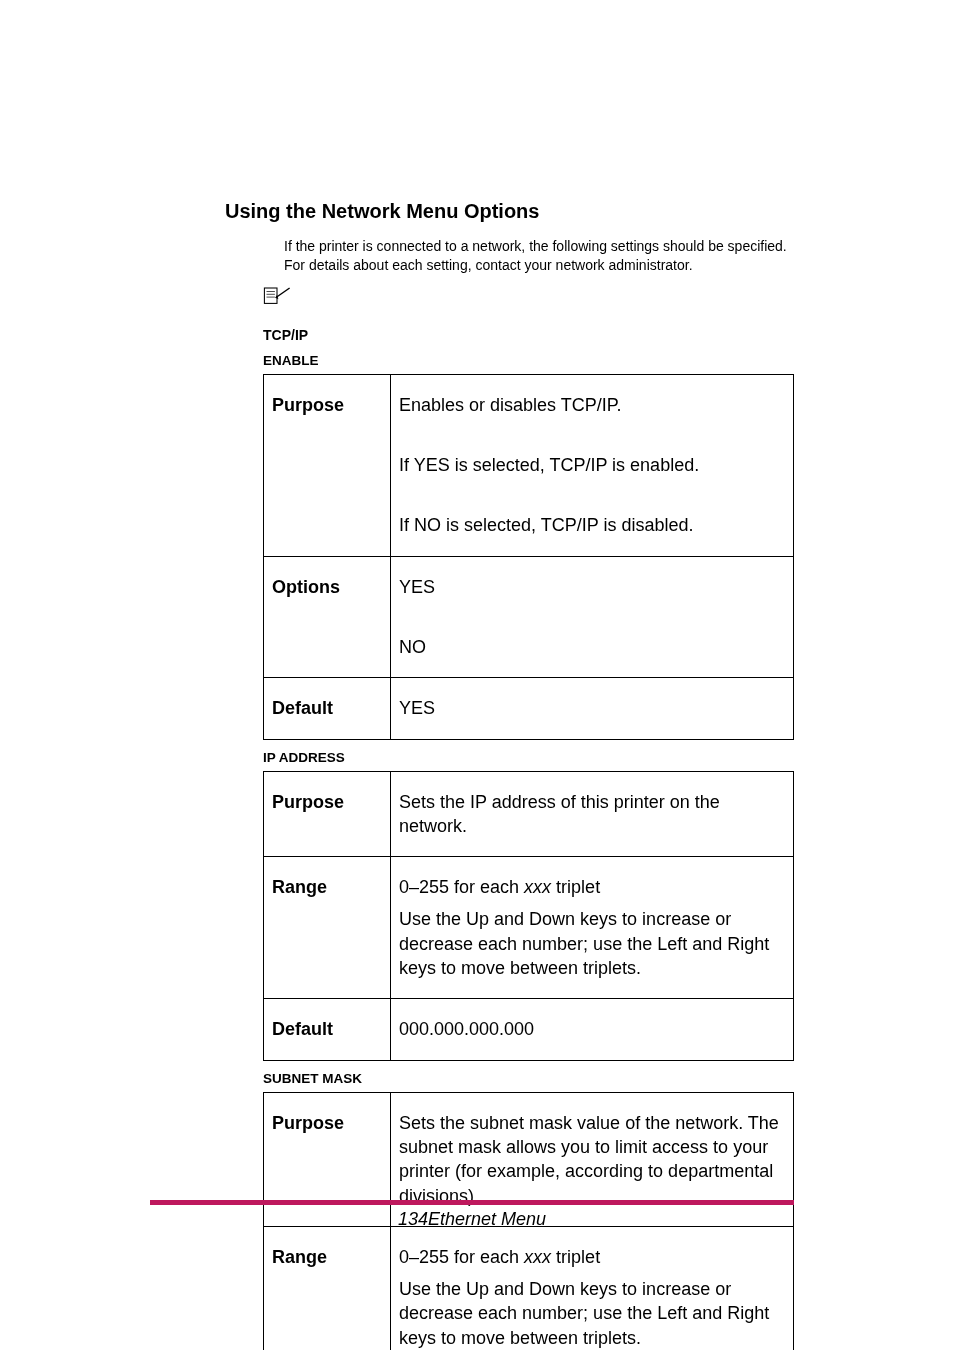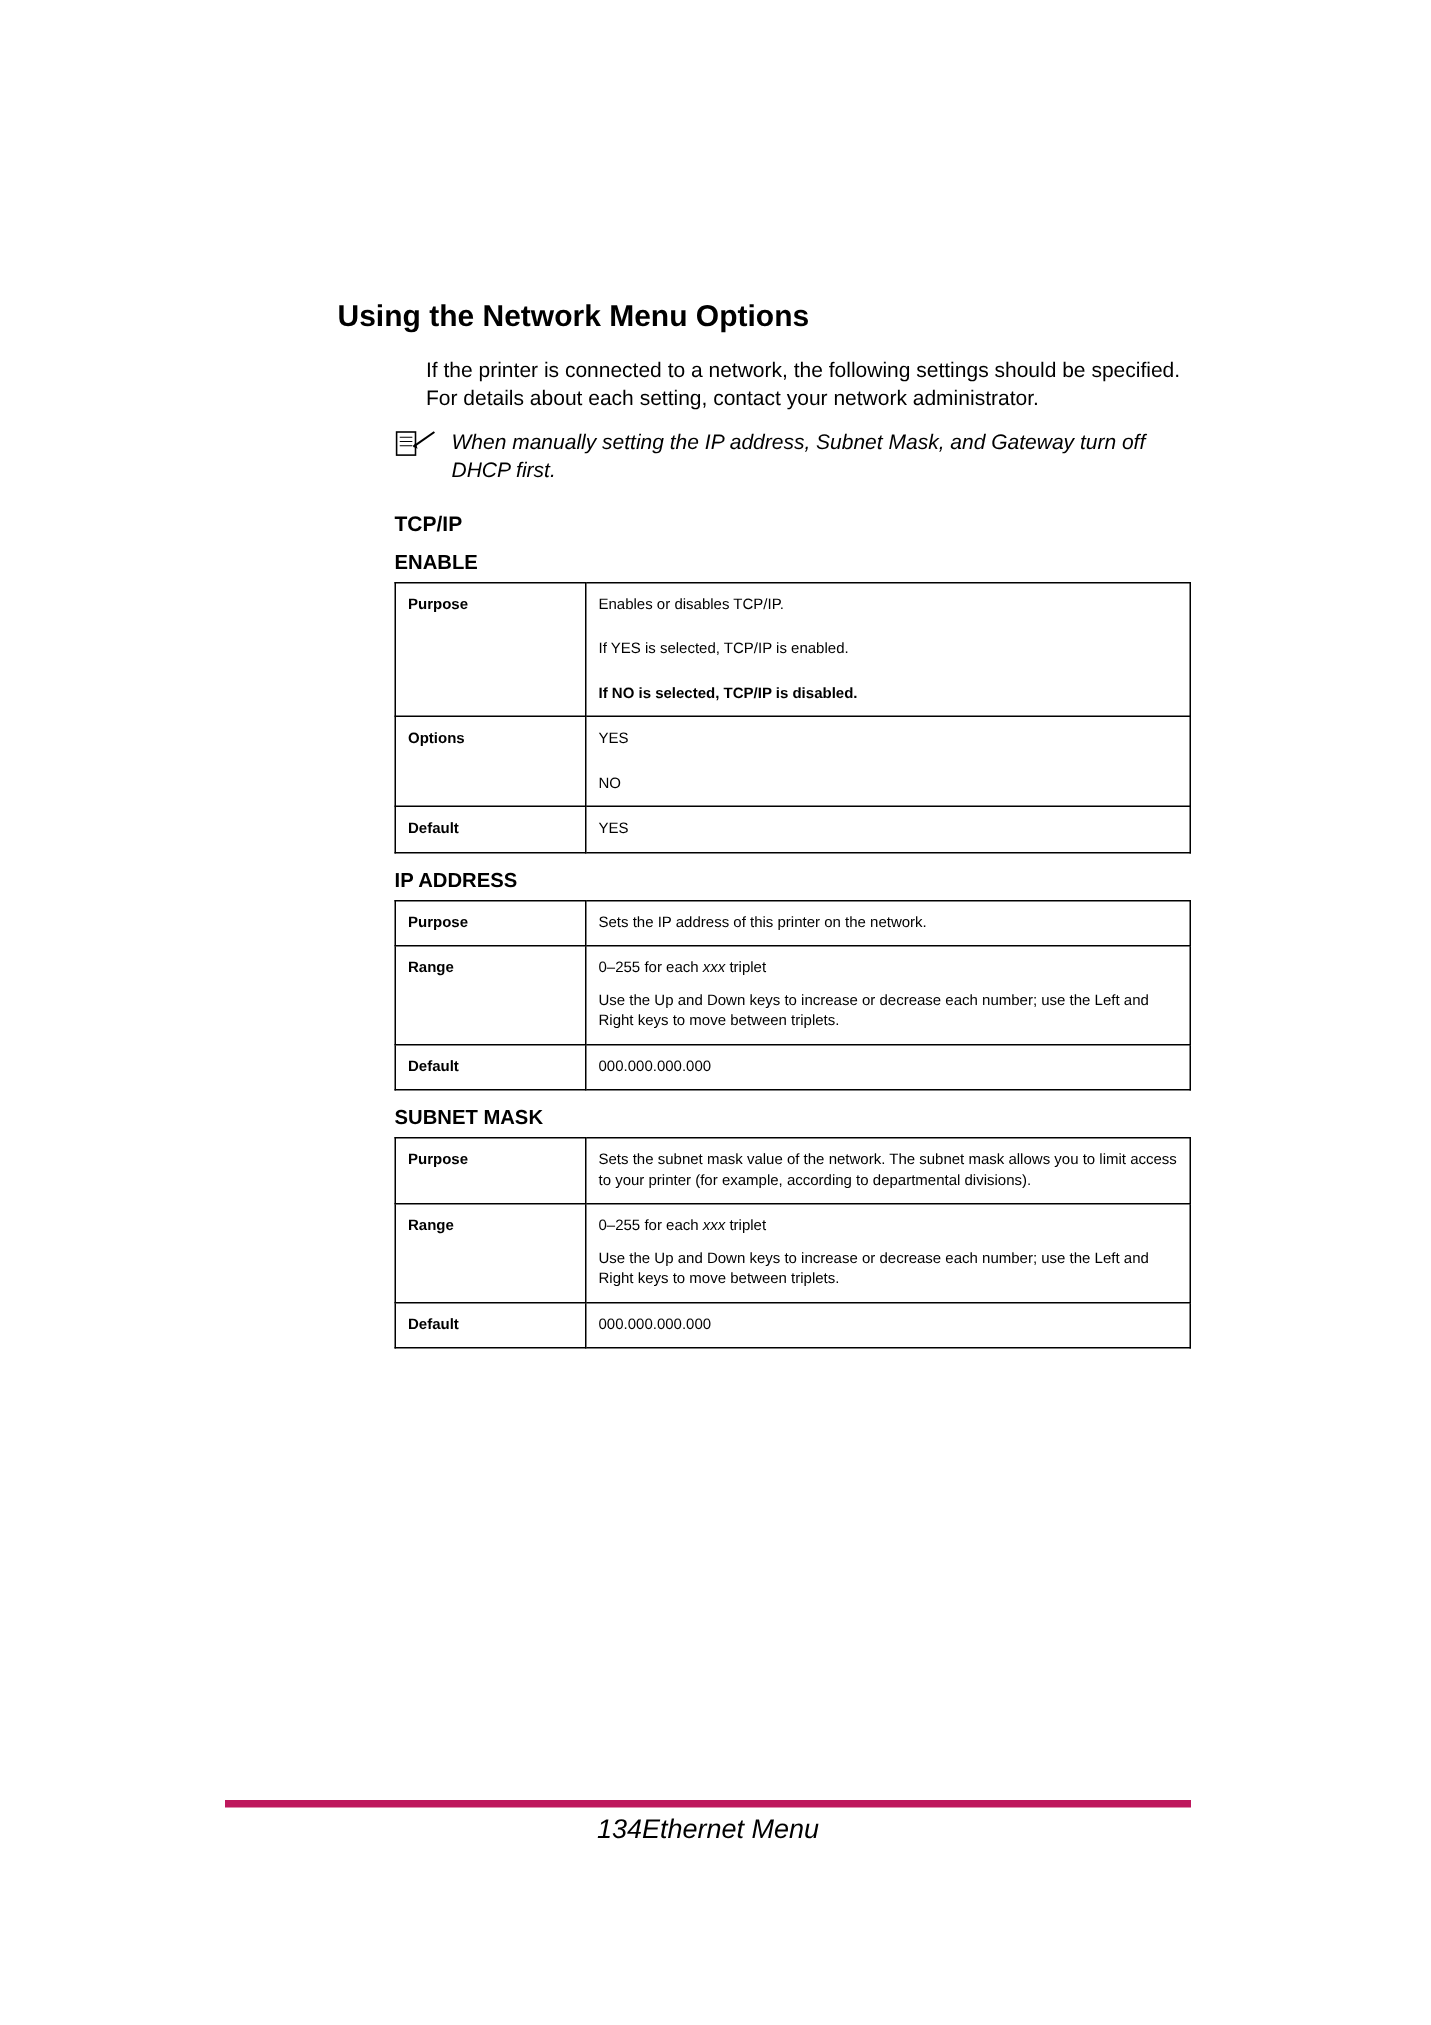--- a/index.html
+++ b/index.html
@@ -55,22 +55,22 @@
     margin: 6px 0 6px 38px;
   }
   table {
     border-collapse: collapse;
     width: calc(100% - 38px);
     margin-left: 38px;
     margin-bottom: 10px;
   }
   td {
     border: 1.2px solid #000;
-    padding: 8px 8px;
-    font-size: 10px;
+    padding: 18px 8px;
+    font-size: 18px;
     vertical-align: top;
     line-height: 1.35;
   }
   td.label {
     font-weight: bold;
     width: 110px;
   }
   .cell-block {
     margin-bottom: 8px;
   }
@@ -104,37 +104,36 @@
     <div class="note-icon">
       <svg viewBox="0 0 40 28" width="28" height="20">
         <rect x="2" y="4" width="18" height="22" fill="none" stroke="#000" stroke-width="1.5"></rect>
         <line x1="5" y1="9" x2="17" y2="9" stroke="#000" stroke-width="1"></line>
         <line x1="5" y1="13" x2="17" y2="13" stroke="#000" stroke-width="1"></line>
         <line x1="5" y1="17" x2="17" y2="17" stroke="#000" stroke-width="1"></line>
         <path d="M18 18 L38 4" stroke="#000" stroke-width="2" fill="none"></path>
         <path d="M18 18 L22 20 L20 14 Z" fill="#000"></path>
       </svg>
     </div>
-    <div class="note-text">When manually setting the IP address, Subnet Mask, and Gateway turn off DHCP first.</div>
   </div>
 
   <div class="h2">TCP/IP</div>
 
   <div class="h3">ENABLE</div>
   <table>
     <tbody>
         <tr>
       <td class="label" rowspan="3">Purpose</td>
       <td style="border-bottom:none;">Enables or disables TCP/IP.</td>
     </tr>
     <tr>
           <td style="border-top:none;border-bottom:none;">If YES is selected, TCP/IP is enabled.</td>
         </tr>
     <tr>
-          <td style="border-top:none;font-weight:bold;">If NO is selected, TCP/IP is disabled.</td>
+          <td style="border-top:none;">If NO is selected, TCP/IP is disabled.</td>
         </tr>
     <tr>
       <td class="label" rowspan="2">Options</td>
       <td style="border-bottom:none;">YES</td>
     </tr>
     <tr>
           <td style="border-top:none;">NO</td>
         </tr>
     <tr>
       <td class="label">Default</td>

